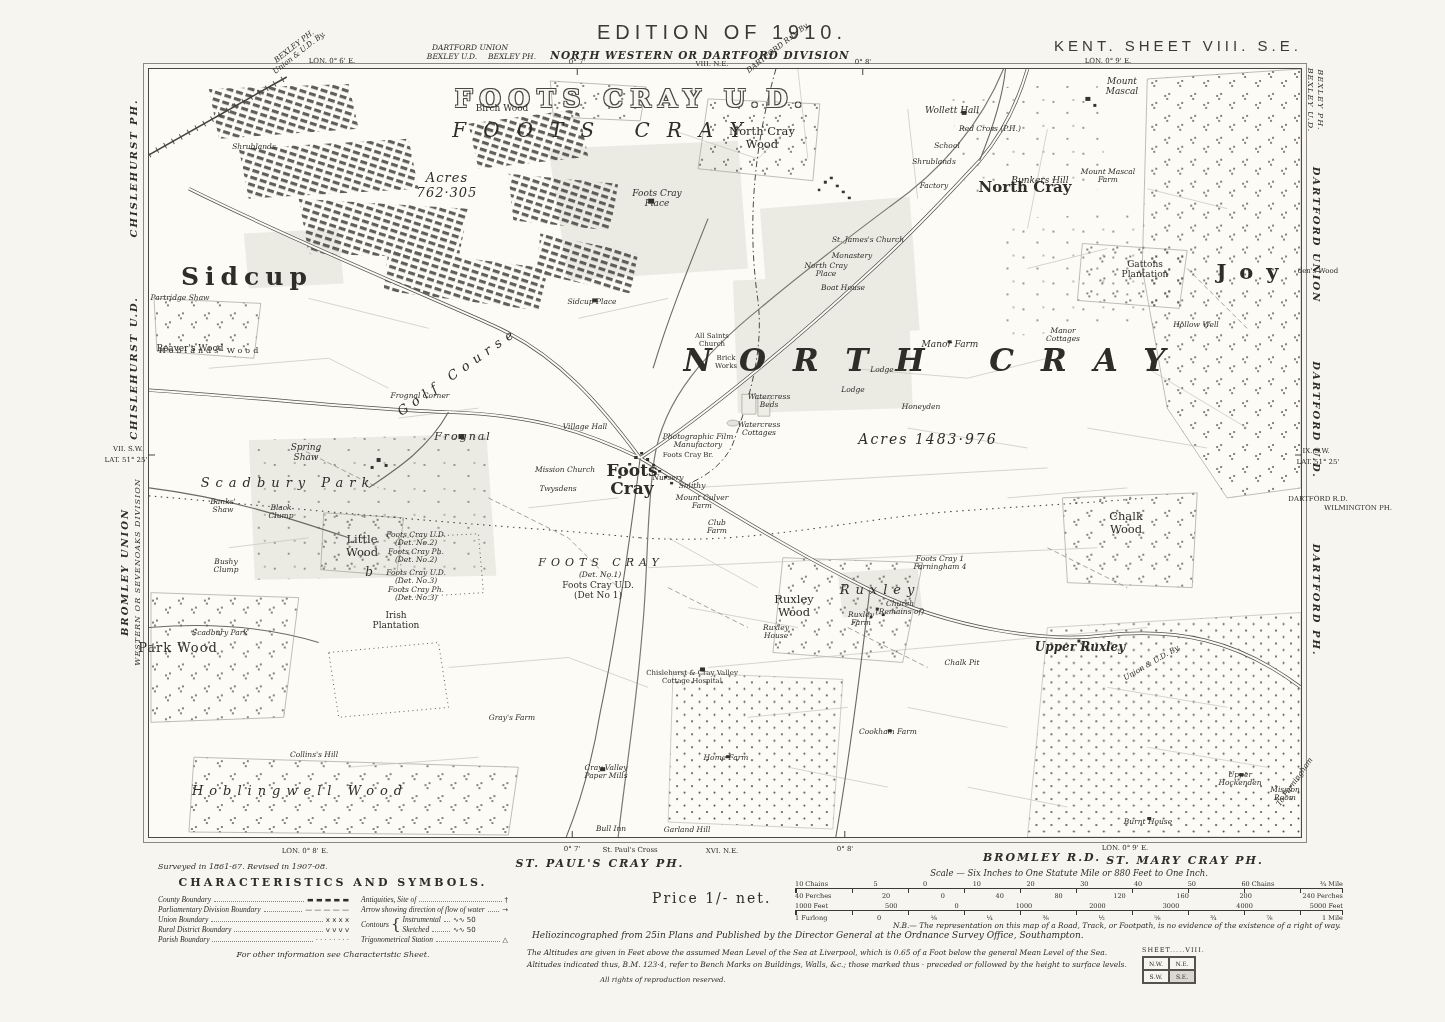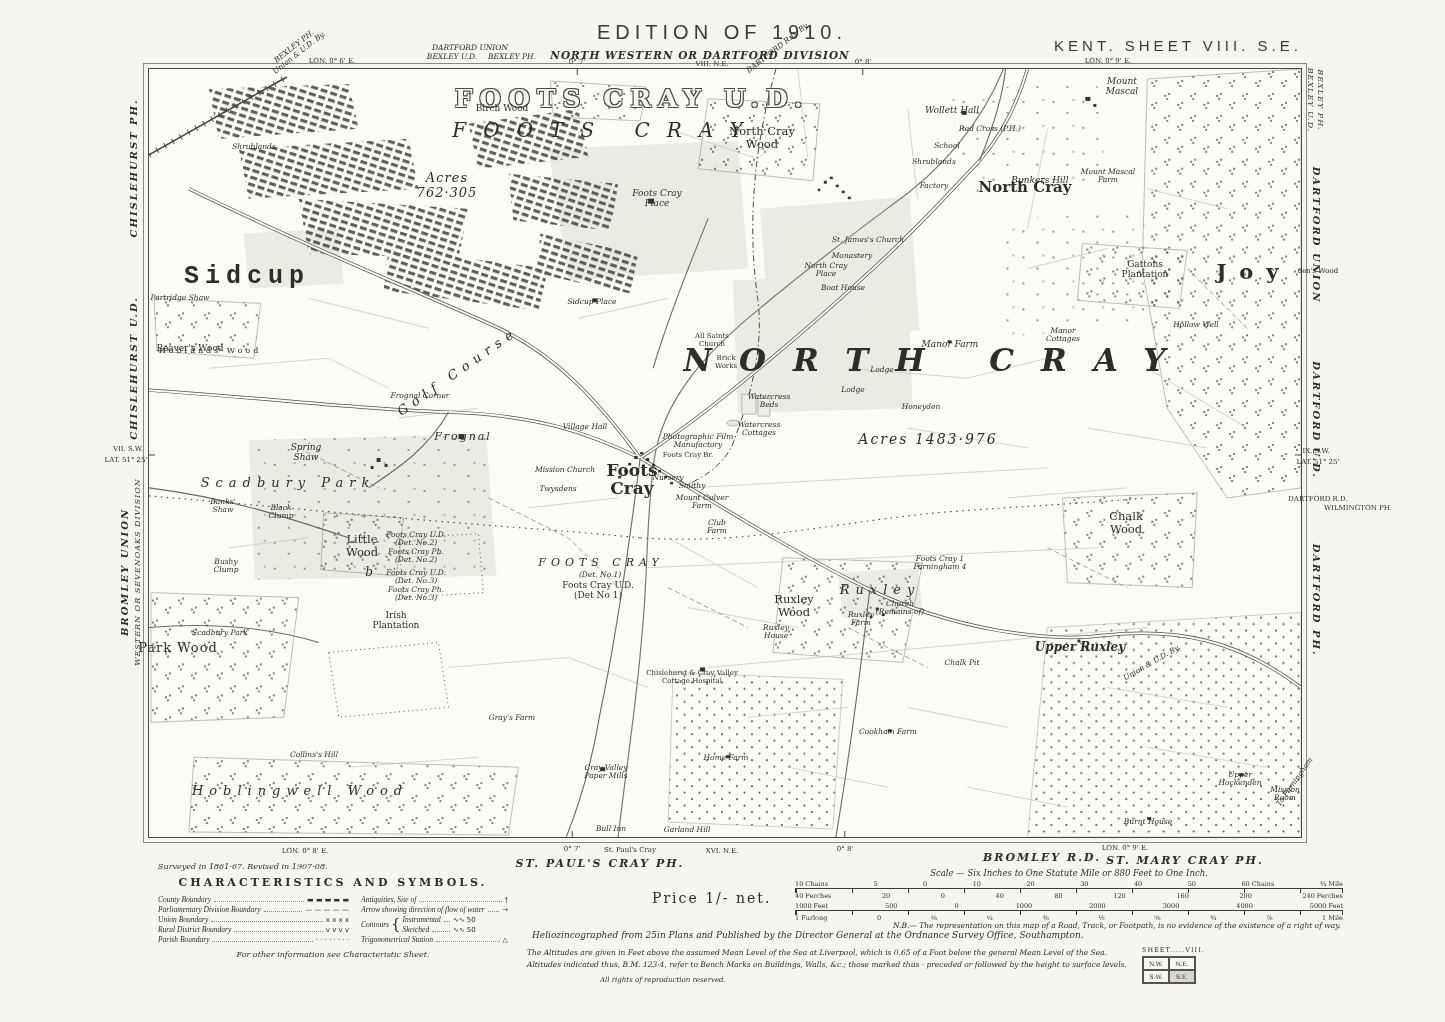--- a/index.html
+++ b/index.html
@@ -21,21 +21,21 @@
   .sm-it{font-size:9px;font-style:italic;}
   .sm-sp{font-size:8px;letter-spacing:3px;}
   .marg{font-size:10px;font-style:italic;font-weight:bold;letter-spacing:2px;white-space:nowrap;}
   .marg-sm{font-size:8px;font-style:italic;letter-spacing:1px;white-space:nowrap;}
   .ph{font-size:11px;font-style:italic;font-weight:bold;letter-spacing:2px;}
   .outline{font-size:25px;letter-spacing:7px;font-weight:bold;color:#f7f6f0;
            text-shadow:-1px -1px 0 #4a4842,1px -1px 0 #4a4842,-1px 1px 0 #4a4842,1px 1px 0 #4a4842;}
   .spread-it{font-size:20px;font-style:italic;letter-spacing:17px;white-space:nowrap;}
   .acres{font-size:13px;font-style:italic;letter-spacing:1px;}
   .acres2{font-size:14px;font-style:italic;letter-spacing:2px;white-space:nowrap;}
-  .town{font-size:25px;font-weight:bold;letter-spacing:6px;font-family:Liberation Mono, monospace;}
+  .town{font-size:25px;font-weight:bold;letter-spacing:6px;}
   .huge{font-size:31px;font-style:italic;font-weight:600;letter-spacing:27px;white-space:nowrap;}
   .vill{font-size:15px;font-weight:bold;white-space:nowrap;}
   .vill2{font-size:17px;font-weight:bold;line-height:1.05;}
   .wood{font-size:11.5px;}
   .wood2{font-size:13px;letter-spacing:1px;white-space:nowrap;}
   .wood-sp{font-size:13px;font-style:italic;letter-spacing:6px;white-space:nowrap;}
   .hamlet{font-size:12px;font-weight:bold;font-style:italic;white-space:nowrap;}
   .sp-it{font-size:13px;font-style:italic;letter-spacing:6px;white-space:nowrap;}
   .frognal{font-size:11px;font-style:italic;letter-spacing:2px;}
   .det-sp{font-size:11px;font-style:italic;letter-spacing:5px;white-space:nowrap;}
@@ -315,21 +315,21 @@
       <span class="lbl marg" style="left: 1316px; top: 235px; transform: translate(-50%, -50%) rotate(90deg);">DARTFORD UNION</span>
       <span class="lbl tiny" style="left: 1318px; top: 272px;">den's Wood</span>
       <span class="lbl marg" style="left: 1316px; top: 420px; transform: translate(-50%, -50%) rotate(90deg);">DARTFORD U.D.</span>
       <span class="lbl tiny" style="left: 1316px; top: 452px;">IX. S.W.</span>
       <span class="lbl tiny" style="left: 1318px; top: 463px;">LAT. 51° 25'</span>
       <span class="lbl tiny" style="left: 1318px; top: 500px;">DARTFORD R.D.</span>
       <span class="lbl tiny" style="left: 1318px; top: 509px; margin-left: 40px;">WILMINGTON PH.</span>
       <span class="lbl marg" style="left: 1316px; top: 600px; transform: translate(-50%, -50%) rotate(90deg);">DARTFORD PH.</span>
       <span class="lbl tiny" style="left: 305px; top: 852px;">LON. 0° 8' E.</span>
       <span class="lbl tiny" style="left: 572px; top: 850px;">0° 7'</span>
-      <span class="lbl tiny" style="left: 630px; top: 851px;">St. Paul's Cray</span>
+      <span class="lbl tiny" style="left: 630px; top: 851px;">St. Paul's Cross</span>
       <span class="lbl ph" style="left: 600px; top: 864px;">ST. PAUL'S CRAY PH.</span>
       <span class="lbl tiny" style="left: 722px; top: 852px;">XVI. N.E.</span>
       <span class="lbl tiny" style="left: 845px; top: 850px;">0° 8'</span>
       <span class="lbl ph" style="left: 1042px; top: 858px;">BROMLEY R.D.</span>
       <span class="lbl tiny" style="left: 1125px; top: 849px;">LON. 0° 9' E.</span>
       <span class="lbl ph" style="left: 1185px; top: 861px;">ST. MARY CRAY PH.</span>
       <span class="lbl outline" style="left: 632px; top: 99px;">FOOTS CRAY U.D.</span>
       <span class="lbl spread-it" style="left: 606px; top: 130px;">FOOTS CRAY</span>
       <span class="lbl acres" style="left: 447px; top: 186px;">Acres
 762·305</span>

